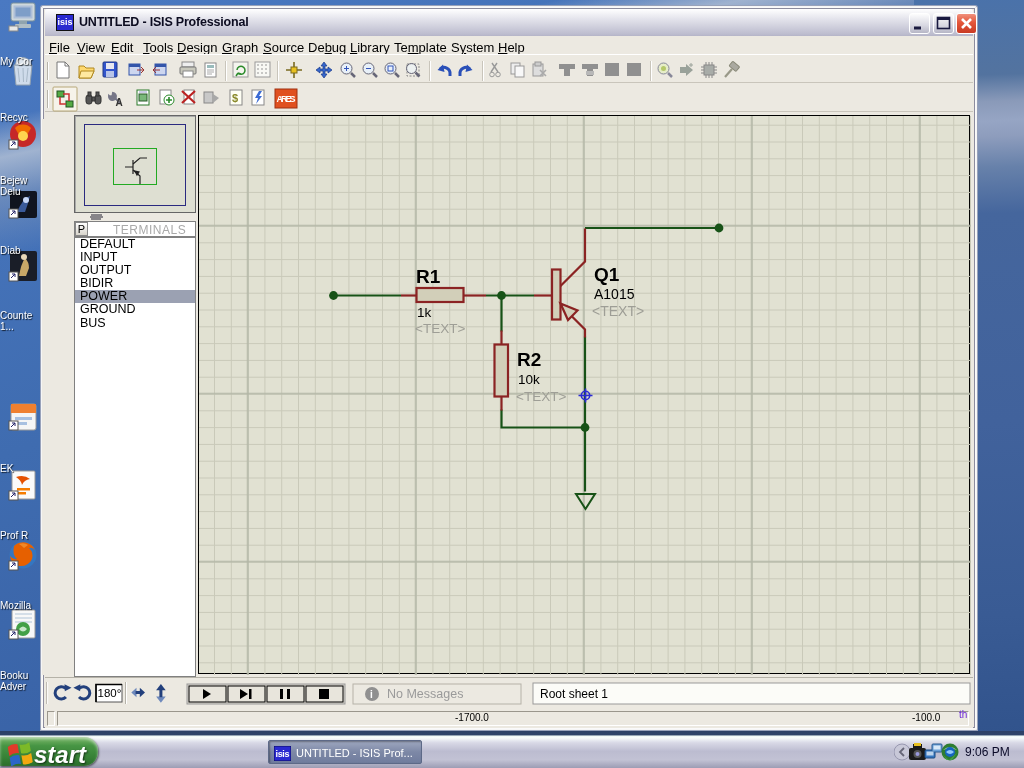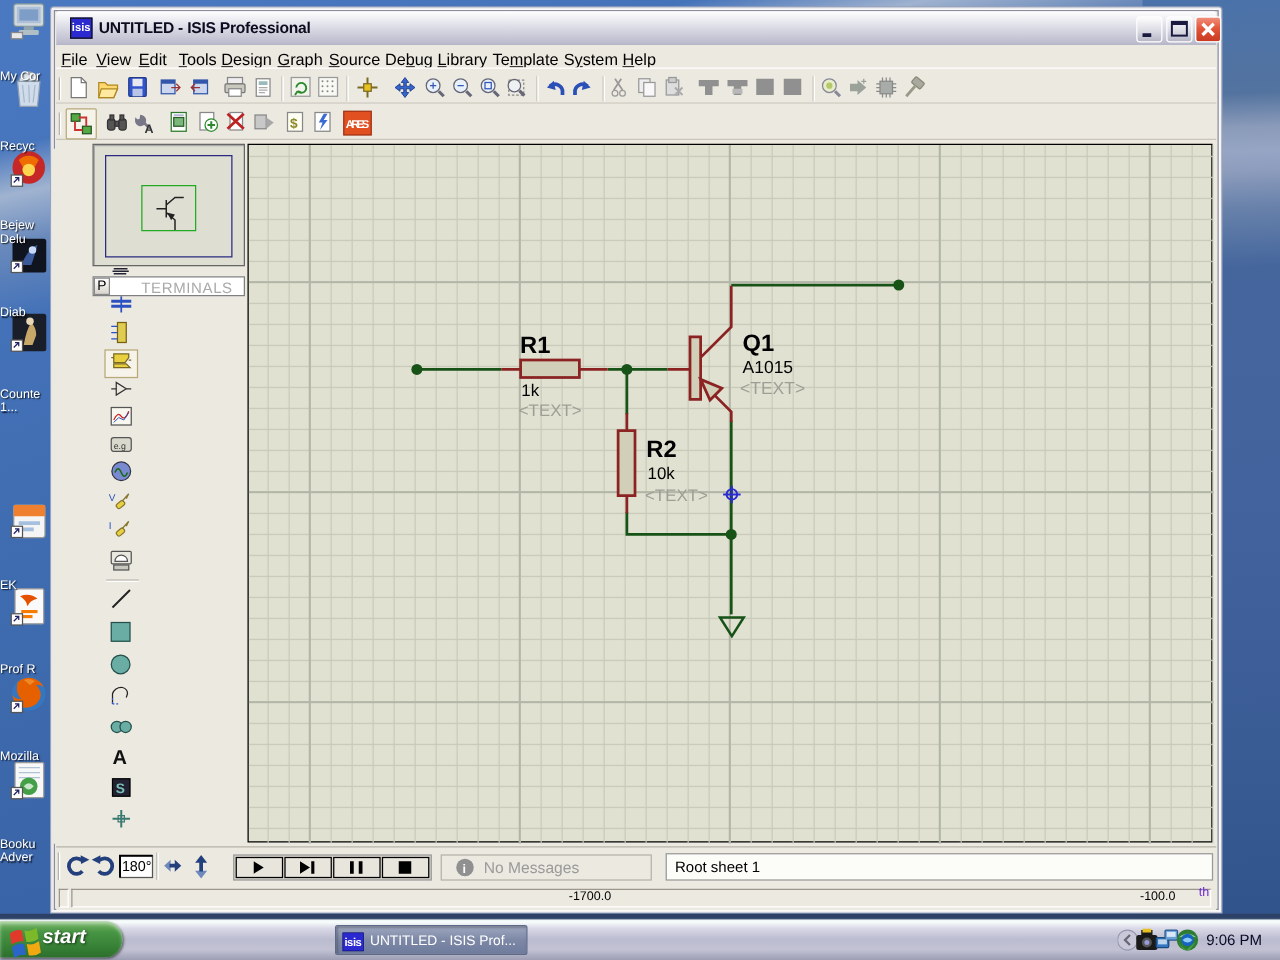--- a/index.html
+++ b/index.html
@@ -47,21 +47,21 @@
  background:#e1e1d2;}
 #circuit{position:absolute;left:0;top:0;}
 #botrow{position:absolute;left:3px;right:3px;top:670px;height:32px;background:#ece9e1;border-top:1px solid #b5b2a8;}
 #statusbar{position:absolute;left:3px;right:3px;top:702px;height:19px;background:#ece9e1;font-size:10px;color:#000;}
 #statusbar .box{position:absolute;top:2px;bottom:2px;border:1px solid;border-color:#9a968c #fff #fff #9a968c;}
 #taskbar{position:absolute;left:0;top:731px;width:1024px;height:37px;
  background:linear-gradient(#2c4066 0%,#2e4369 10%,#eef8f6 14%,#f8fcfc 18%,#d8d8e6 32%,#bcbcd0 55%,#c2c2d4 78%,#9d9db4 100%);}
 #startbtn{position:absolute;left:0;top:6px;width:98px;height:29px;border-radius:0 14px 14px 0;
  background:linear-gradient(#7eba6c 0%,#479544 30%,#378136 70%,#2c6e2c 100%);
  box-shadow:inset 0 2px 3px rgba(255,255,255,.5), 1px 1px 2px rgba(0,0,0,.5);}
-#startbtn .txt{position:absolute;left:34px;top:4px;color:#fff;font-size:16px;font-weight:bold;font-style:italic;
+#startbtn .txt{position:absolute;left:34px;top:4px;color:#fff;font-size:24px;font-weight:bold;font-style:italic;
  text-shadow:1px 1px 2px rgba(0,0,0,.6);}
 .task{position:absolute;top:9px;height:24px;border-radius:2px;font-size:11px;line-height:24px;}
 #task1{left:107px;width:150px;background:linear-gradient(#dee4f2,#bac4dd 50%,#aab6d4);color:#15266b;
  border:1px solid #8b98bb;}
 #task2{left:268px;width:154px;background:linear-gradient(#9fa8c0,#7d88a6 50%,#707c9d);color:#fff;
  border:1px solid #5d6987;box-shadow:inset 1px 1px 2px rgba(0,0,0,.35);}
 #tray{position:absolute;right:0;top:6px;width:130px;height:31px;}
 #clock{position:absolute;left:71px;top:8px;font-size:12px;color:#0a0a28;}
 </style></head><body>
 <div id="desktop">
@@ -483,20 +483,29 @@
             <path d="M8,10 l7,-6 h7"></path>
             <path d="M8,16 l7,6 v8"></path>
             <path d="M10,17 l4,1 -2,3 z" fill="#222"></path>
           </g>
       </svg>
     </div>
     <div id="selhead">
         <div class="p">P</div>
         <div class="t">TERMINALS</div>
       </div>
+    <div id="sellist">
+      <div>DEFAULT</div>
+        <div>INPUT</div>
+        <div>OUTPUT</div>
+        <div>BIDIR</div>
+      <div class="sel">POWER</div>
+        <div>GROUND</div>
+        <div>BUS</div>
+    </div>
   </div>
   <div id="canvas">
   <svg id="circuit" width="772" height="559" viewBox="198 115.5 772 559">
     <defs>
       <pattern id="pgm" width="16.8" height="16.8" patternUnits="userSpaceOnUse" x="12.4" y="7.6">
         <path d="M16.3,0 V16.8 M0,16.3 H16.8" stroke="#c9c9b9" stroke-width="1" fill="none"></path>
       </pattern>
       <pattern id="pgM" width="168" height="168" patternUnits="userSpaceOnUse" x="79.6" y="58">
         <path d="M167.2,0 V168 M0,167.2 H168" stroke="#b2b6a6" stroke-width="1.6" fill="none"></path>
       </pattern>

